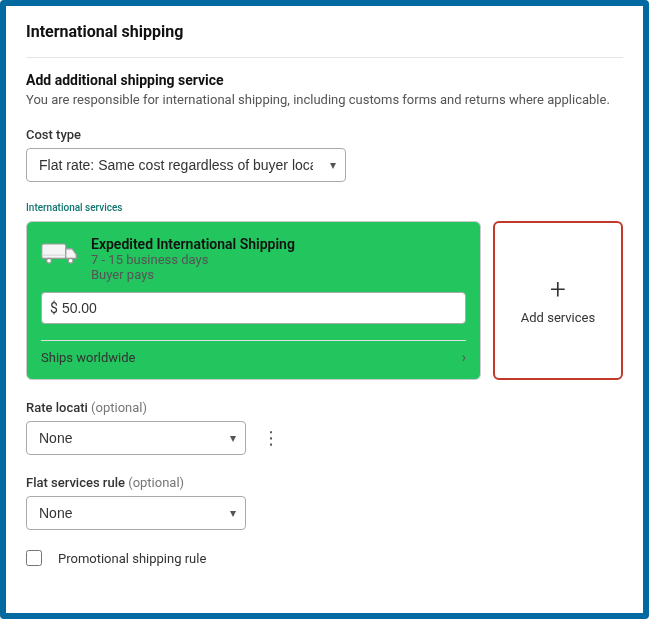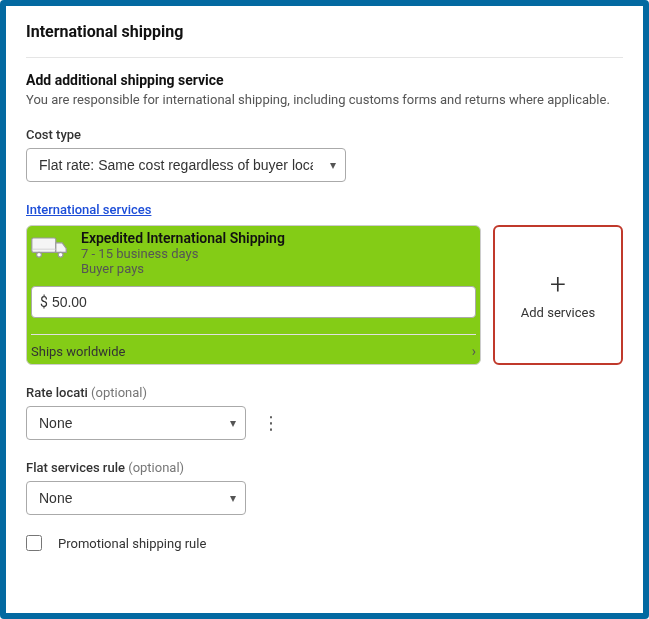--- a/index.html
+++ b/index.html
@@ -76,37 +76,36 @@
       top: 50%;
       transform: translateY(-50%);
       pointer-events: none;
       font-size: 12px;
       color: #555;
     }
     .cost-type-block {
       margin-bottom: 20px;
     }
     .international-services-label {
-      font-size: 13px;
+      font-size: 10px;
       font-weight: 500;
       margin-bottom: 8px;
-      color: #1d4ed8;
-      text-decoration: underline;
+      color: #0f766e;
     }
     .services-row {
       display: flex;
       gap: 12px;
       align-items: stretch;
     }
     .service-card {
       flex: 1;
       border: 1px solid #ccc;
       border-radius: 6px;
-      padding: 4px;
-      background: #84cc16;
+      padding: 14px;
+      background: #22c55e;
       min-height: 140px;
     }
     .service-card-inner {
       display: flex;
       flex-direction: column;
       gap: 6px;
     }
     .service-header {
       display: flex;
       align-items: flex-start;

